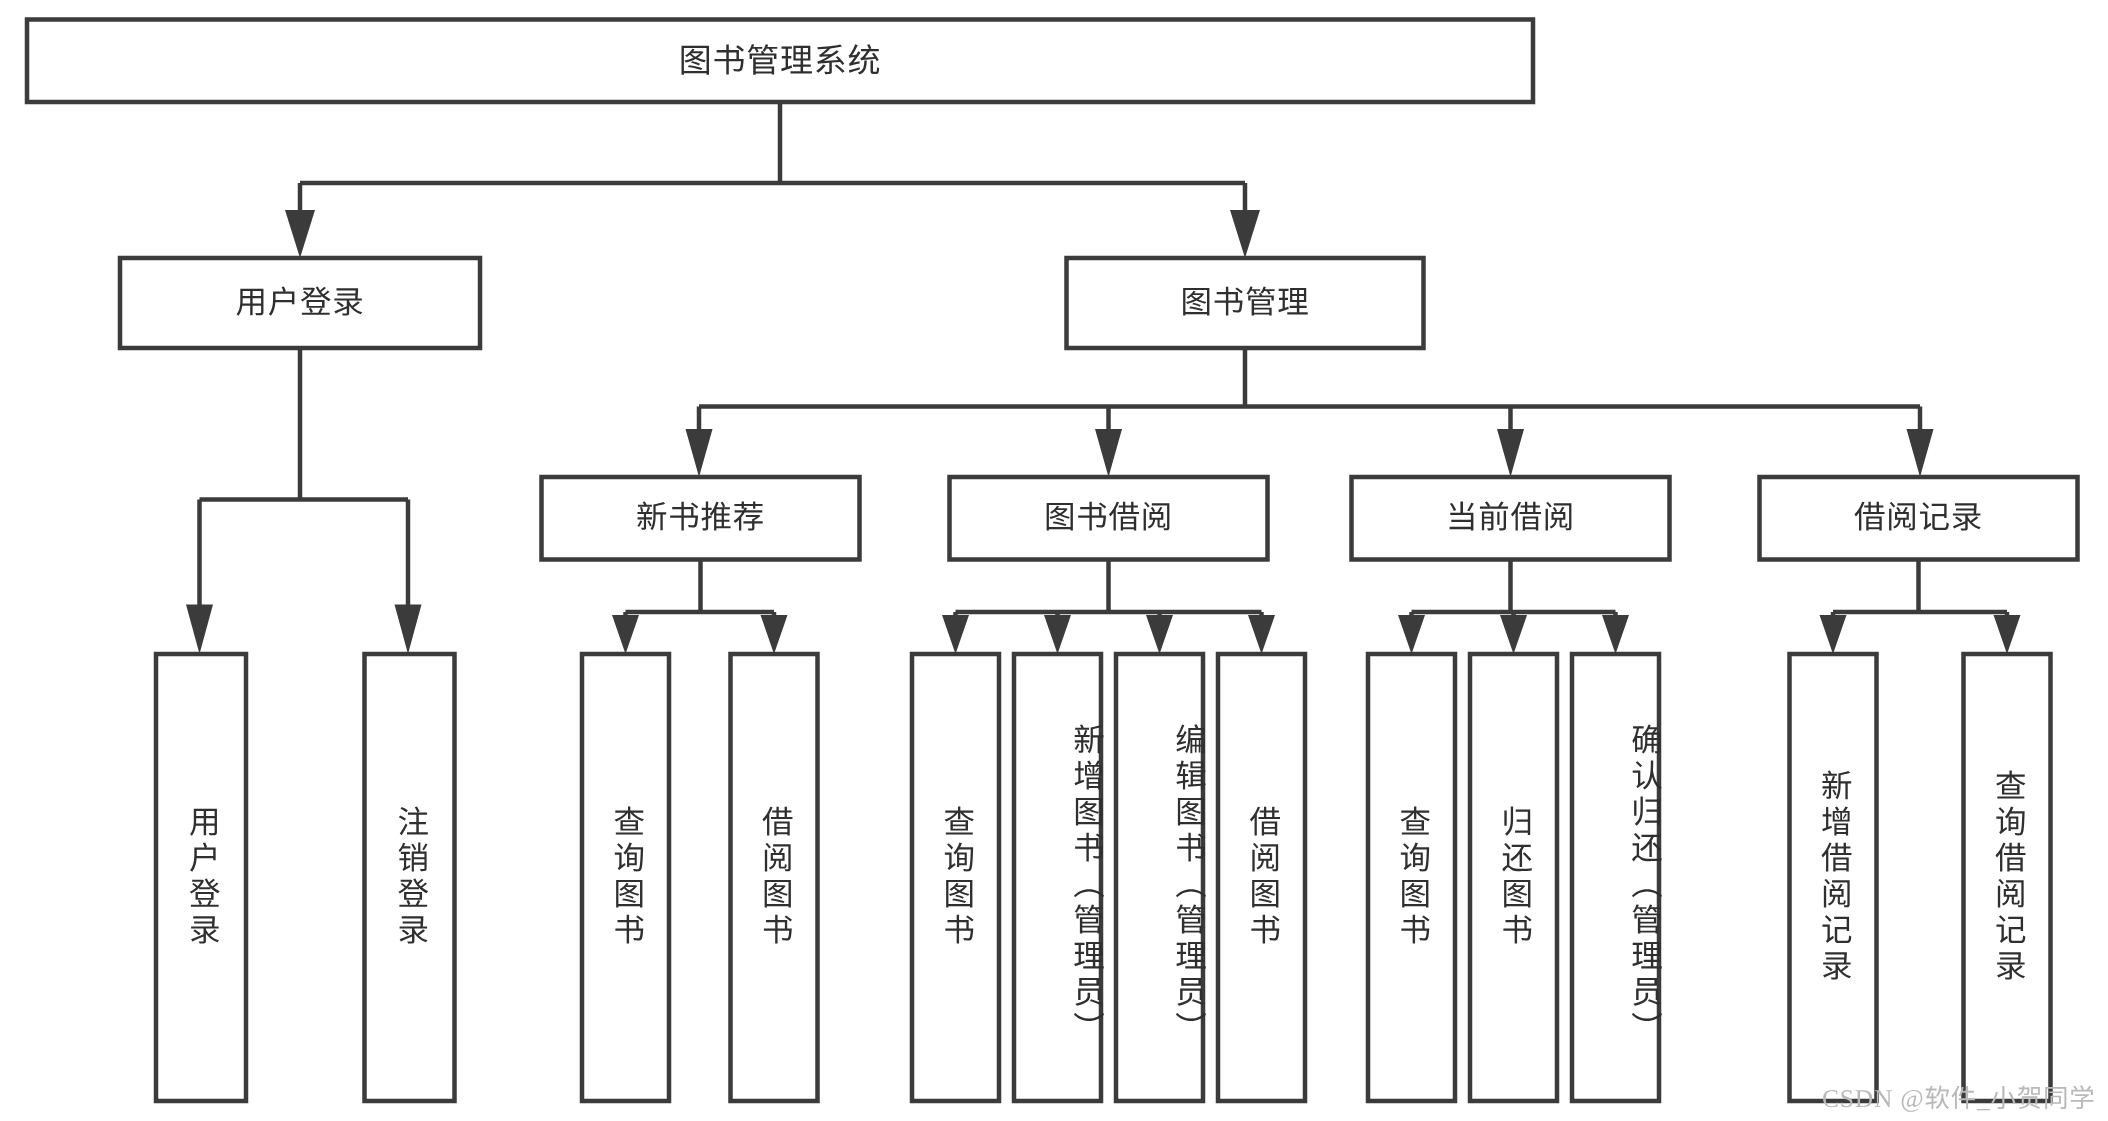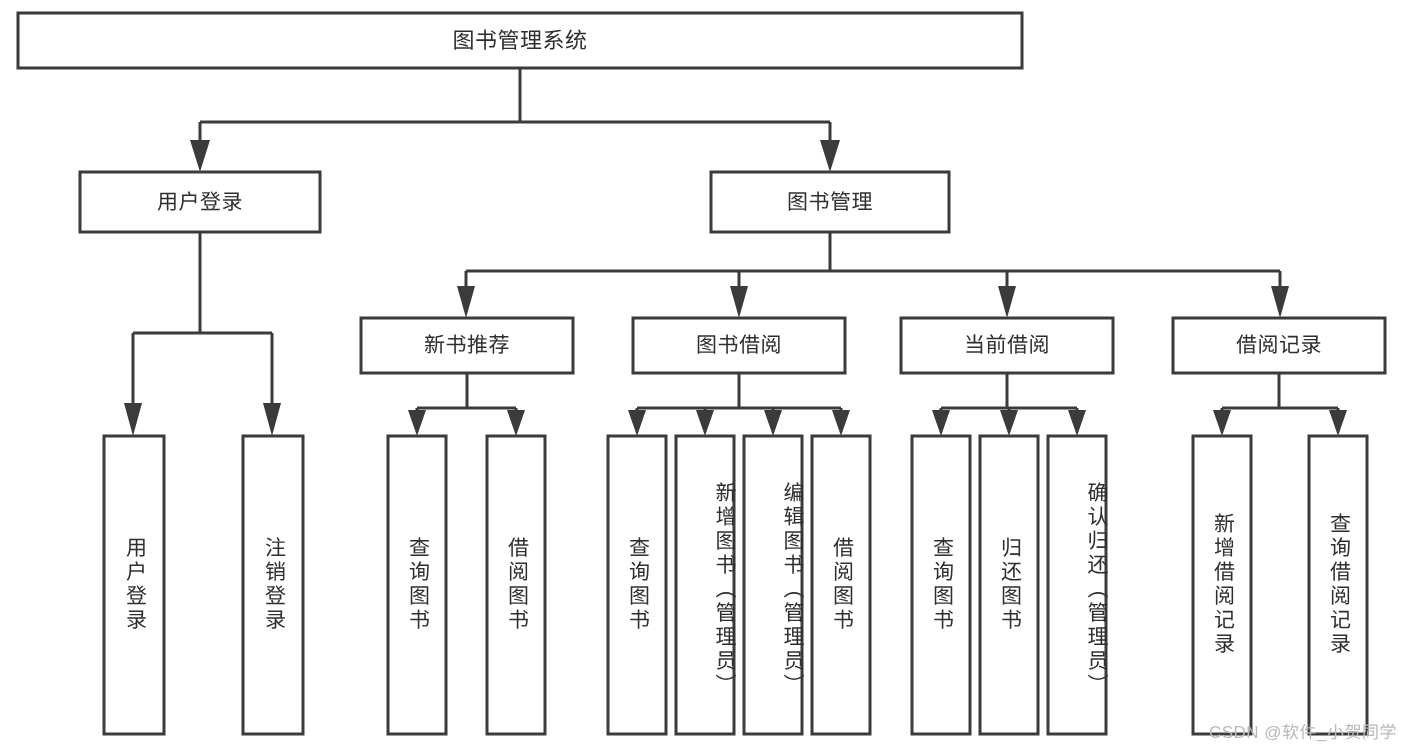--- a/index.html
+++ b/index.html
@@ -73,21 +73,21 @@
     align-items: center;
     justify-content: center;
     white-space: nowrap;
     pointer-events: none;
     user-select: none;
   }
   .watermark {
     position: absolute;
     right: 8px;
     bottom: 4px;
-    font-family: Liberation Sans, sans-serif;
+    font-family: Liberation Serif, serif;
     font-size: 17px;
     color: #b9b9b9;
     letter-spacing: 0.5px;
     user-select: none;
     white-space: nowrap;
   }
 </style>
 </head>
 <body>
 

